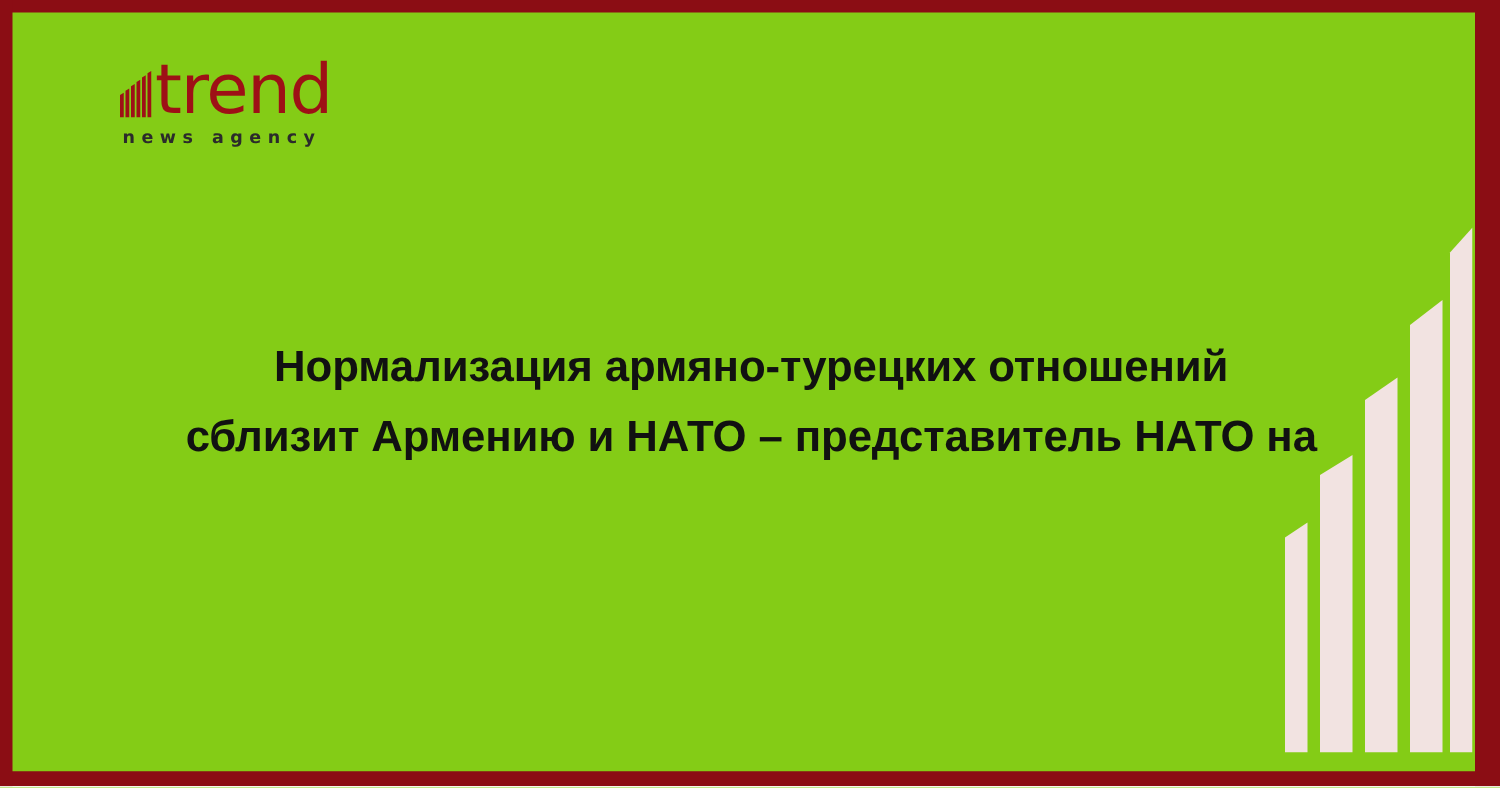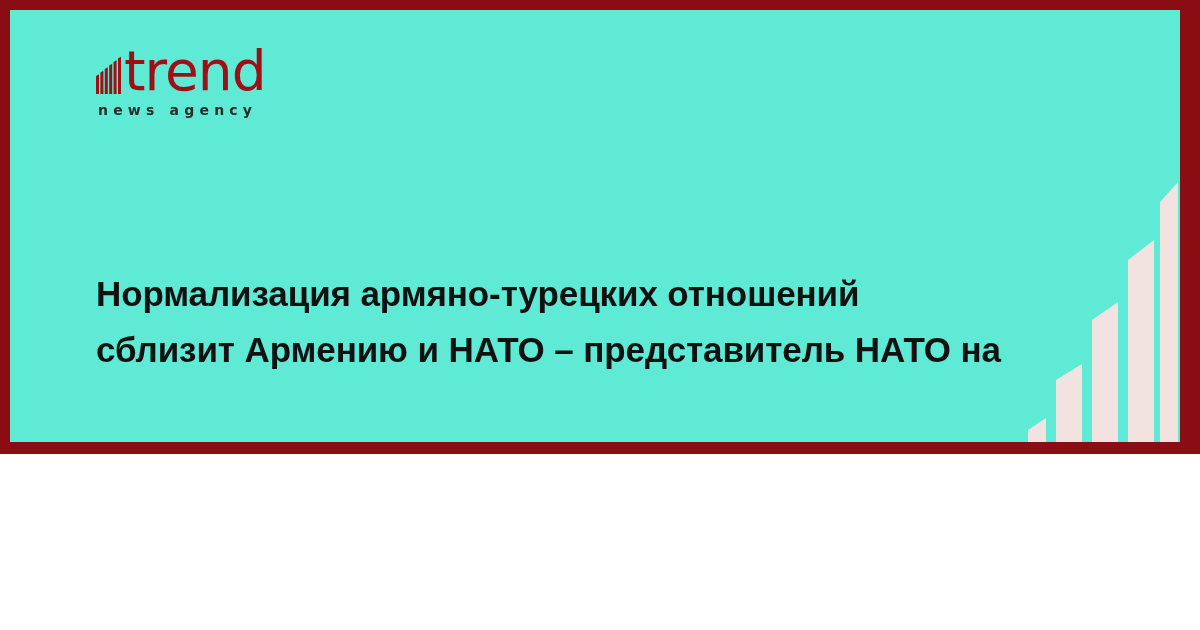--- a/index.html
+++ b/index.html
@@ -4,22 +4,22 @@
 <title>Trend News Agency Card</title>
 <style>
   html, body {
     margin: 0;
     padding: 0;
     background: #ffffff;
   }
   .card {
     position: relative;
     width: 1200px;
-    height: 454px;
-    background: #5eead4;
+    height: 629px;
+    background: #84cc16;
     overflow: hidden;
     font-family: "Liberation Sans", sans-serif;
     box-sizing: border-box;
   }
 
   
   .band {
     position: absolute;
     background: #8b0d14;
     z-index: 5;
@@ -84,20 +84,21 @@
     left: 96px;
     top: 243px;
     width: 1010px;
     z-index: 3;
     font-family: "Liberation Sans", sans-serif;
     font-size: 35px;
     line-height: 56px;
     font-weight: 700;
     color: #111111;
     letter-spacing: -0.1px;
+    text-align: center;
   }
   .headline .hl-line { display: block; white-space: nowrap; }
 </style>
 </head>
 <body>
 
 <div class="card">
 
   <div class="band band-top"></div>
   <div class="band band-bottom"></div>

